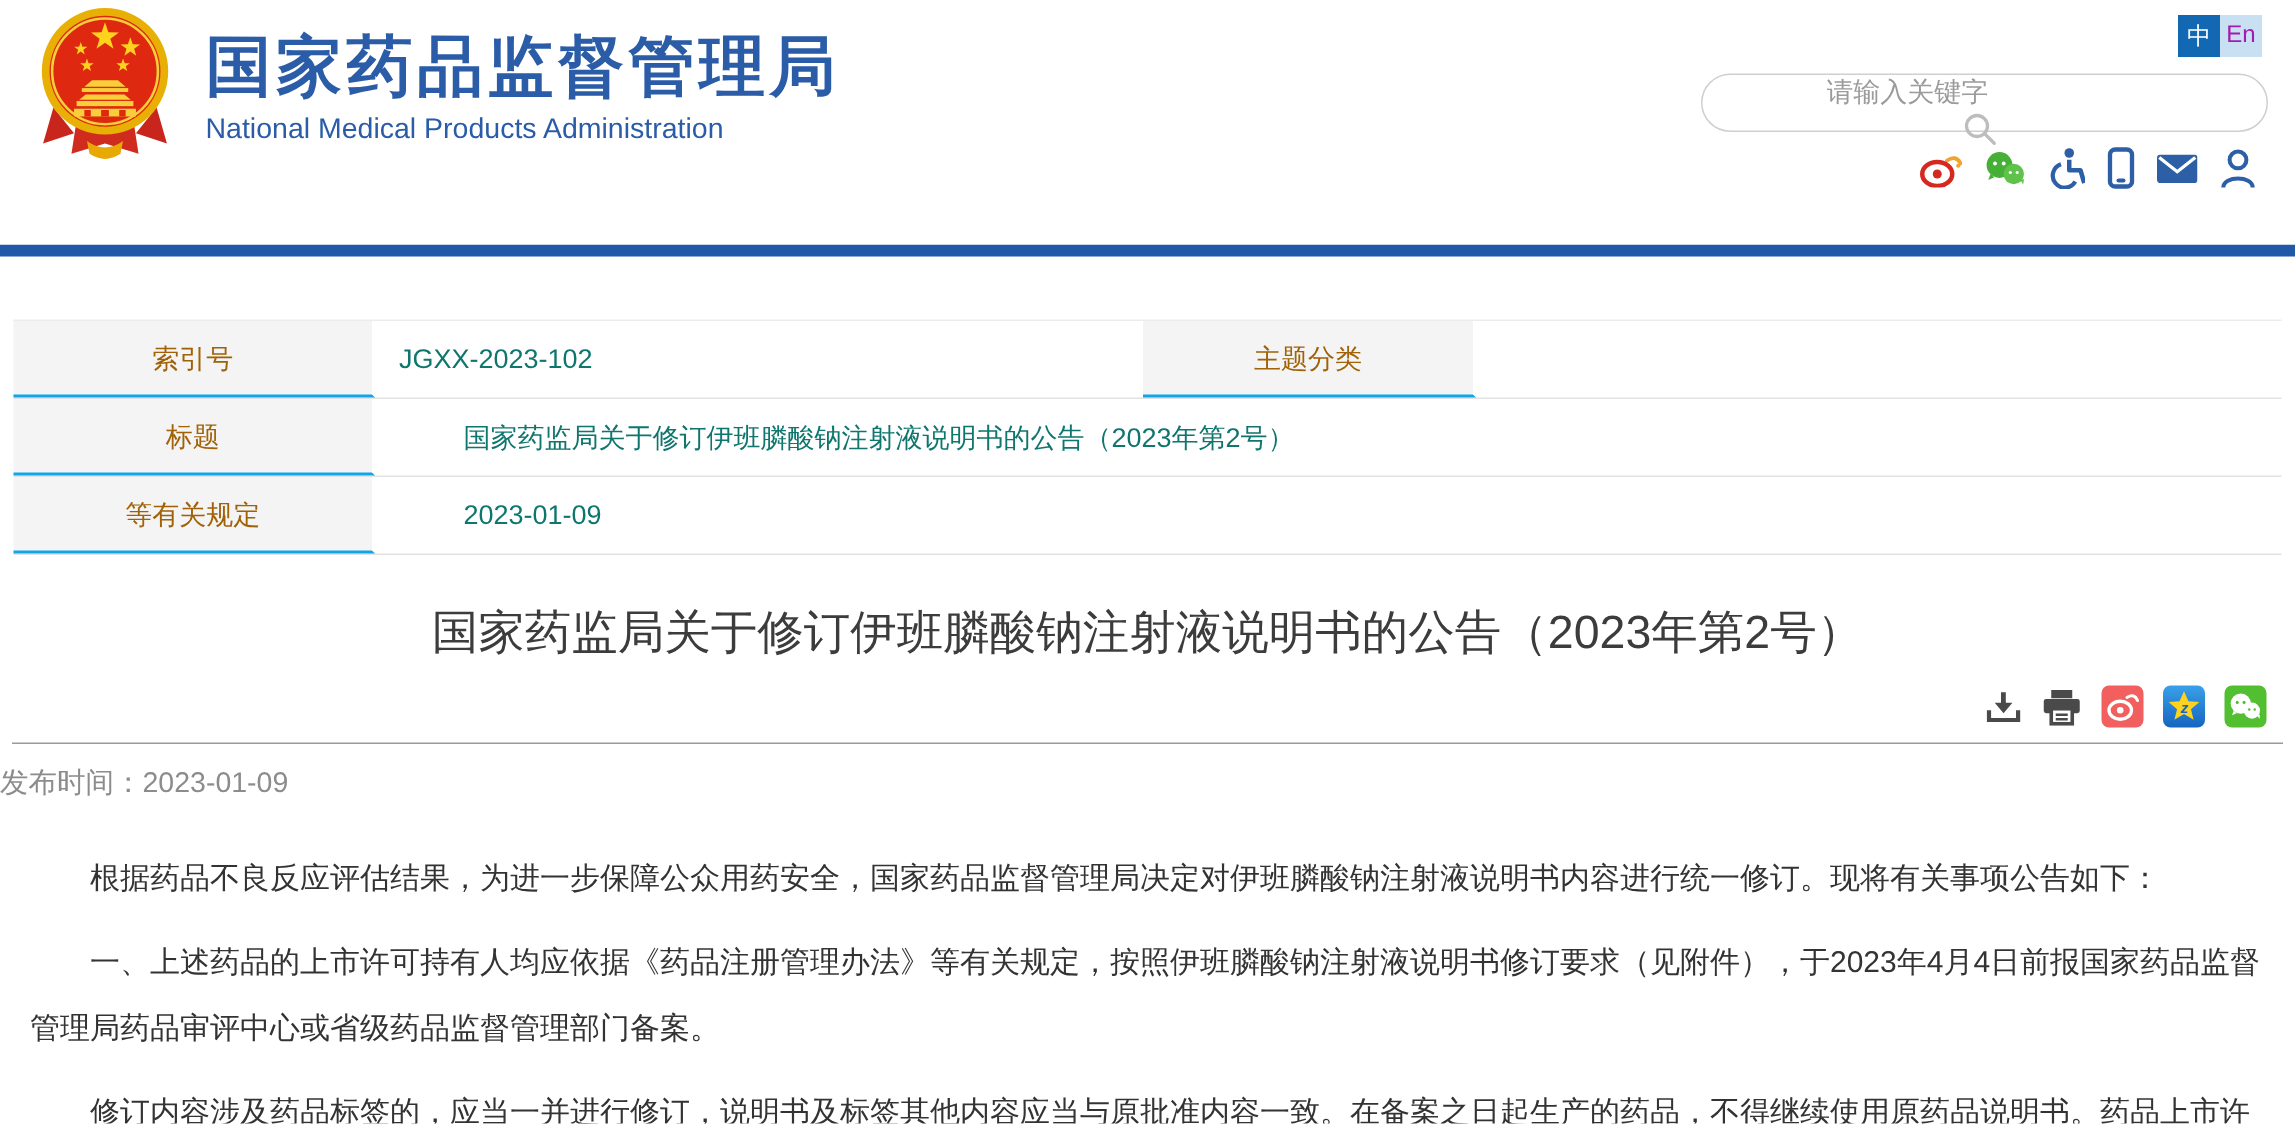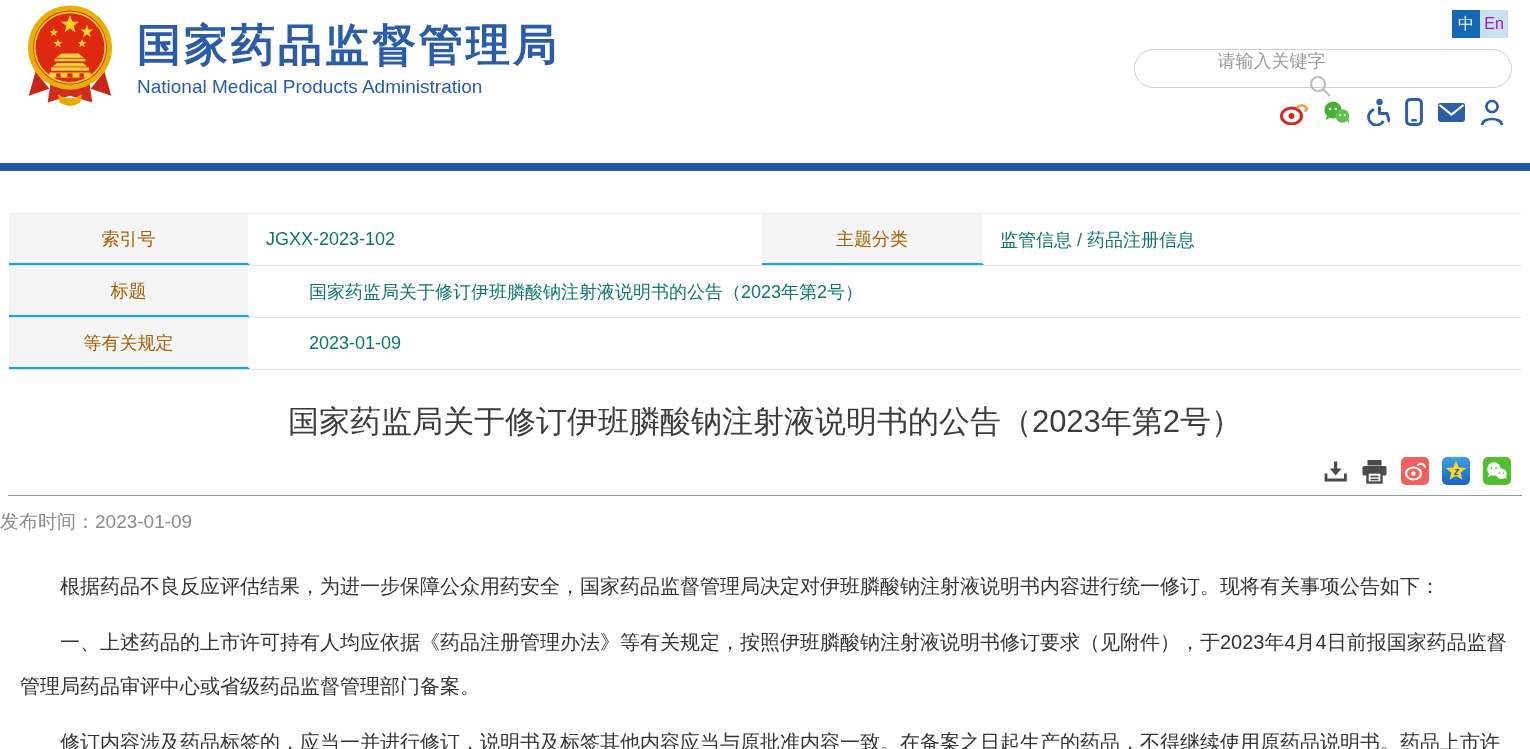--- a/index.html
+++ b/index.html
@@ -157,21 +157,20 @@
   </div>
 </div>
 
 <div class="blue-bar"></div>
 
 <div class="meta-table">
   <div class="meta-row">
     <div class="meta-label">索引号</div>
     <div class="meta-value">JGXX-2023-102</div>
     <div class="meta-label">主题分类</div>
-    <div class="meta-value">监管信息 / 药品注册信息</div>
   </div>
   <div class="meta-row span">
     <div class="meta-label">标题</div>
     <div class="meta-value">国家药监局关于修订伊班膦酸钠注射液说明书的公告（2023年第2号）</div>
   </div>
   <div class="meta-row span">
     <div class="meta-label">等有关规定</div>
     <div class="meta-value">2023-01-09</div>
   </div>
 </div>

